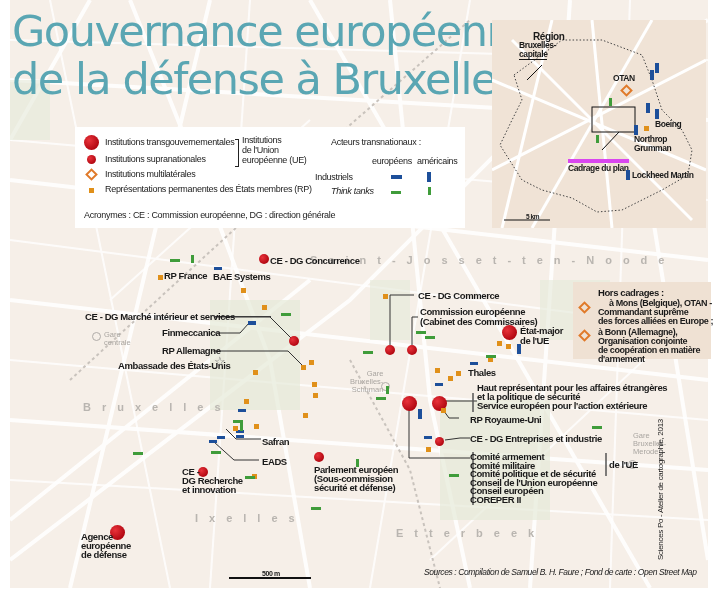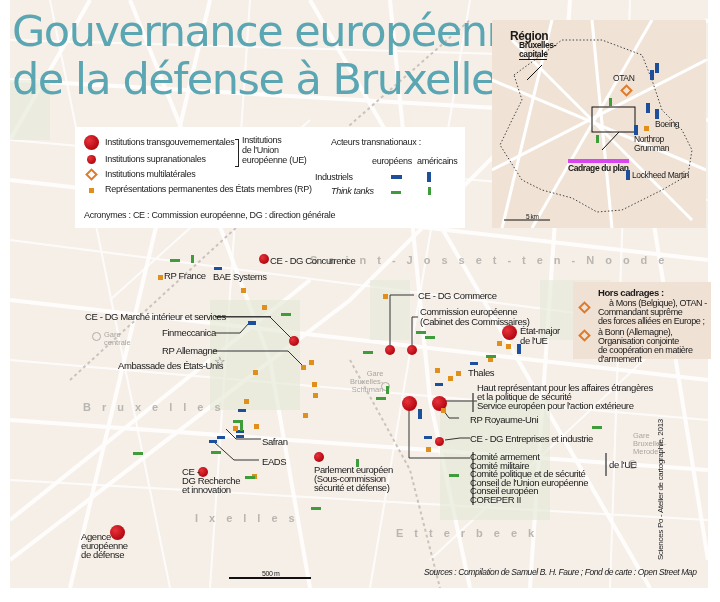--- a/index.html
+++ b/index.html
@@ -9,21 +9,21 @@
   .title { position:absolute; left:12px; color:#5aa6b3; font-family:"DejaVu Sans", sans-serif; font-size:43px; letter-spacing:-1.5px; line-height:1; white-space:nowrap; }
   .legend { position:absolute; left:75px; top:127px; width:390px; height:101px; background:#ffffff; }
   .lg { position:absolute; font-size:9px; color:#222; white-space:nowrap; letter-spacing:-0.3px; }
   .dot { position:absolute; border-radius:50%; background:radial-gradient(circle at 35% 35%, #e8323a, #b30812 70%); }
   .diamond { position:absolute; width:9px; height:9px; border:2px solid #e07a2a; transform:rotate(45deg); background:transparent; box-sizing:border-box; }
   .rp { position:absolute; width:5px; height:5px; background:#e0901a; }
   .ind-eu { position:absolute; width:11px; height:4px; background:#1d4f9a; }
   .ind-us { position:absolute; width:4px; height:10px; background:#1d4f9a; }
   .tt-eu { position:absolute; width:10px; height:3px; background:#3f9c3a; }
   .tt-us { position:absolute; width:3px; height:8px; background:#3f9c3a; }
-  .lbl { position:absolute; font-size:9.5px; color:#1a1a1a; white-space:nowrap; letter-spacing:-0.4px; line-height:11px; }
+  .lbl { position:absolute; font-size:9.5px; color:#1a1a1a; white-space:nowrap; letter-spacing:-0.4px; line-height:11px;font-weight:bold; }
   .district { position:absolute; font-size:11px; font-weight:bold; color:#b9b5b0; letter-spacing:11px; white-space:nowrap; }
   .station { position:absolute; font-size:7.5px; color:#a9a5a0; line-height:8px; white-space:nowrap; }
   .inset { position:absolute; left:492px; top:20px; width:214px; height:208px; background:#f0e3d6; }
   .hors { position:absolute; left:573px; top:282px; width:138px; height:77px; background:#efe1d3; }
   .credit { position:absolute; left:656px; top:560px; transform:rotate(-90deg); transform-origin:left top; font-size:8px; color:#222; white-space:nowrap; letter-spacing:-0.3px; }
   .sources { position:absolute; left:424px; top:567px; font-size:8.5px; font-style:italic; color:#222; white-space:nowrap; letter-spacing:-0.4px; }
   .scale { position:absolute; height:1.5px; background:#111; }
   .line { position:absolute; background:#444; }
 </style>
 </head>
@@ -106,21 +106,21 @@
         <path d="M100 0 L120 208"></path>
       <path d="M20 20 L200 200"></path>
         <path d="M60 0 L10 208"></path>
     </g>
     <path d="M22 55 L70 20 L110 20 L150 35 L160 60 L170 90 L190 110 L200 130 L196 155 L170 170 L130 190 L105 192 L80 178 L50 170 L30 160 L8 125 L20 100 L30 80 Z" stroke="#444" stroke-width="1" stroke-dasharray="1.5 2" fill="none"></path>
     <rect x="100" y="87" width="43" height="25" stroke="#111" stroke-width="1" fill="none"></rect>
     <path d="M50 45 L35 60" stroke="#111" stroke-width="1"></path>
     <path d="M110 130 L127 112" stroke="#111" stroke-width="1"></path>
     <line x1="12" y1="200" x2="58" y2="200" stroke="#111" stroke-width="1"></line>
   </svg>
-  <div class="lbl" style="left:18px;top:12px;font-size:12px;line-height:9px;font-weight:bold;">Région</div>
+  <div class="lbl" style="left:41px;top:12px;font-size:10px;line-height:9px;font-weight:bold;">Région</div>
   <div class="lbl" style="left:27px;top:21px;font-size:8.5px;line-height:9px;font-weight:bold;">Bruxelles-</div>
   <div class="lbl" style="left:27px;top:30px;font-size:8.5px;line-height:9px;font-weight:bold;border-bottom:1px solid #111;">capitale</div>
   <div class="lbl" style="left:121px;top:53px;font-size:8.5px;">OTAN</div>
   <div class="diamond" style="left:130px;top:66px;"></div>
   <div class="ind-us" style="left:163px;top:43px;"></div>
   <div class="ind-us" style="left:158px;top:50px;"></div>
   <div class="ind-us" style="left:154px;top:83px;"></div>
   <div class="ind-us" style="left:163px;top:89px;"></div>
   <div class="lbl" style="left:163px;top:99px;font-size:8.5px;">Boeing</div>
   <div class="ind-us" style="left:142px;top:105px;"></div>

